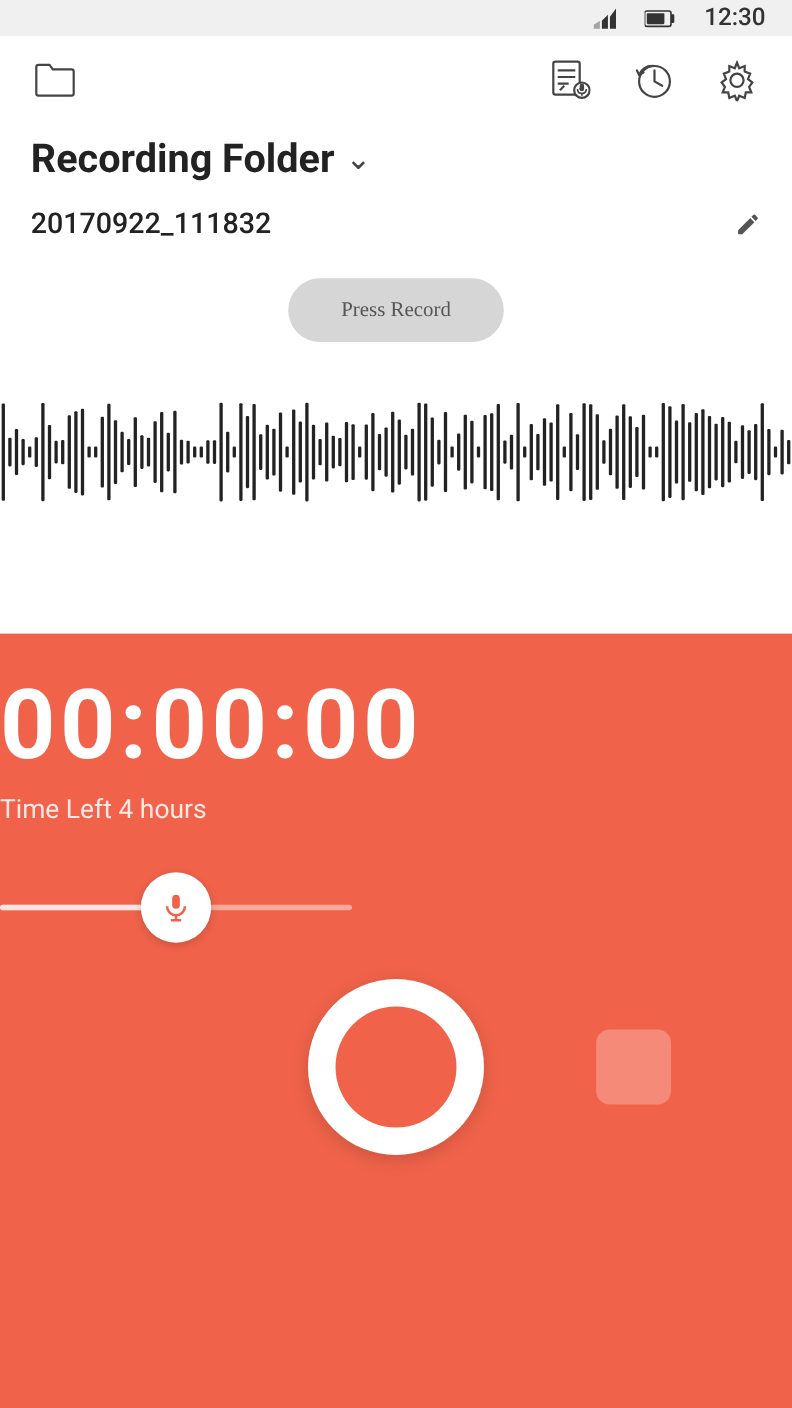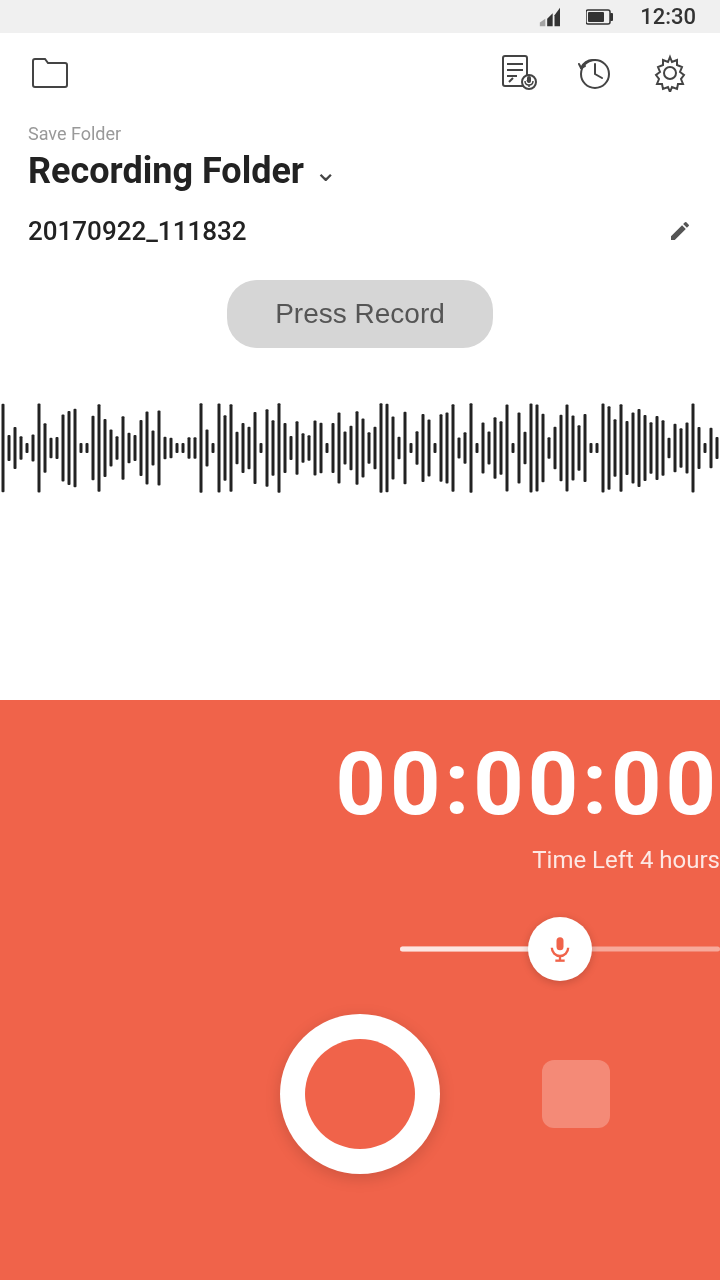--- a/index.html
+++ b/index.html
@@ -103,23 +103,23 @@
       justify-content: center;
       align-items: center;
       padding: 18px 0 10px 0;
     }
     #press-record-btn {
       background: #d6d6d6;
       color: #555;
       border: none;
       border-radius: 30px;
       padding: 18px 48px;
-      font-size: 28px;
-      cursor: pointer;
-      font-family: Liberation Sans, sans-serif;
+      font-size: 19px;
+      cursor: pointer;
+      font-family: Liberation Serif, serif;
     }
 
     
     #waveform-container {
       width: 100%;
       height: 180px;
       overflow: hidden;
       background: #fff;
       display: flex;
       align-items: center;
@@ -129,26 +129,26 @@
       height: 100%;
     }
 
     
     #recording-panel {
       width: 100%;
       background: #f0634a;
       flex: 1;
       display: flex;
       flex-direction: column;
-      align-items: flex-end;
+      align-items: flex-start;
       padding-top: 40px;
       position: absolute;
       bottom: 0;
       left: 0;
-      height: 580px;
+      height: 704px;
     }
     #timer-display {
       font-size: 88px;
       font-weight: 700;
       color: #fff;
       letter-spacing: 4px;
       line-height: 1;
       margin-bottom: 18px;
     }
     #time-left-label {
@@ -301,21 +301,20 @@
     <div class="toolbar-icon">
       <svg width="38" height="38" viewBox="0 0 38 38" fill="none">
         <circle cx="19" cy="19" r="6" stroke="#444" stroke-width="2"></circle>
         <path d="M19 3 L21 8 L26 6 L26 11 L31 13 L29 18 L33 21 L30 25 L32 30 L27 30 L26 35 L21 33 L19 38 L17 33 L12 35 L11 30 L6 30 L8 25 L5 21 L9 18 L7 13 L12 11 L12 6 L17 8 Z" stroke="#444" stroke-width="2" fill="none"></path>
       </svg>
     </div>
   </div>
 </div>
 
 <div id="header-info">
-  <div id="save-folder-label">Save Folder</div>
   <div id="recording-folder-row">
     <span id="recording-folder-title">Recording Folder</span>
     <span id="chevron-down-icon">⌄</span>
   </div>
   <div id="filename-row">
     <span id="filename-text">20170922_111832</span>
     <span id="edit-icon">
       <svg width="24" height="24" viewBox="0 0 24 24" fill="none">
         <path d="M3 17.25V21h3.75L17.81 9.94l-3.75-3.75L3 17.25zm17.71-10.21a1 1 0 000-1.41l-2.34-2.34a1 1 0 00-1.41 0l-1.83 1.83 3.75 3.75 1.83-1.83z" fill="#555"></path>
       </svg>

